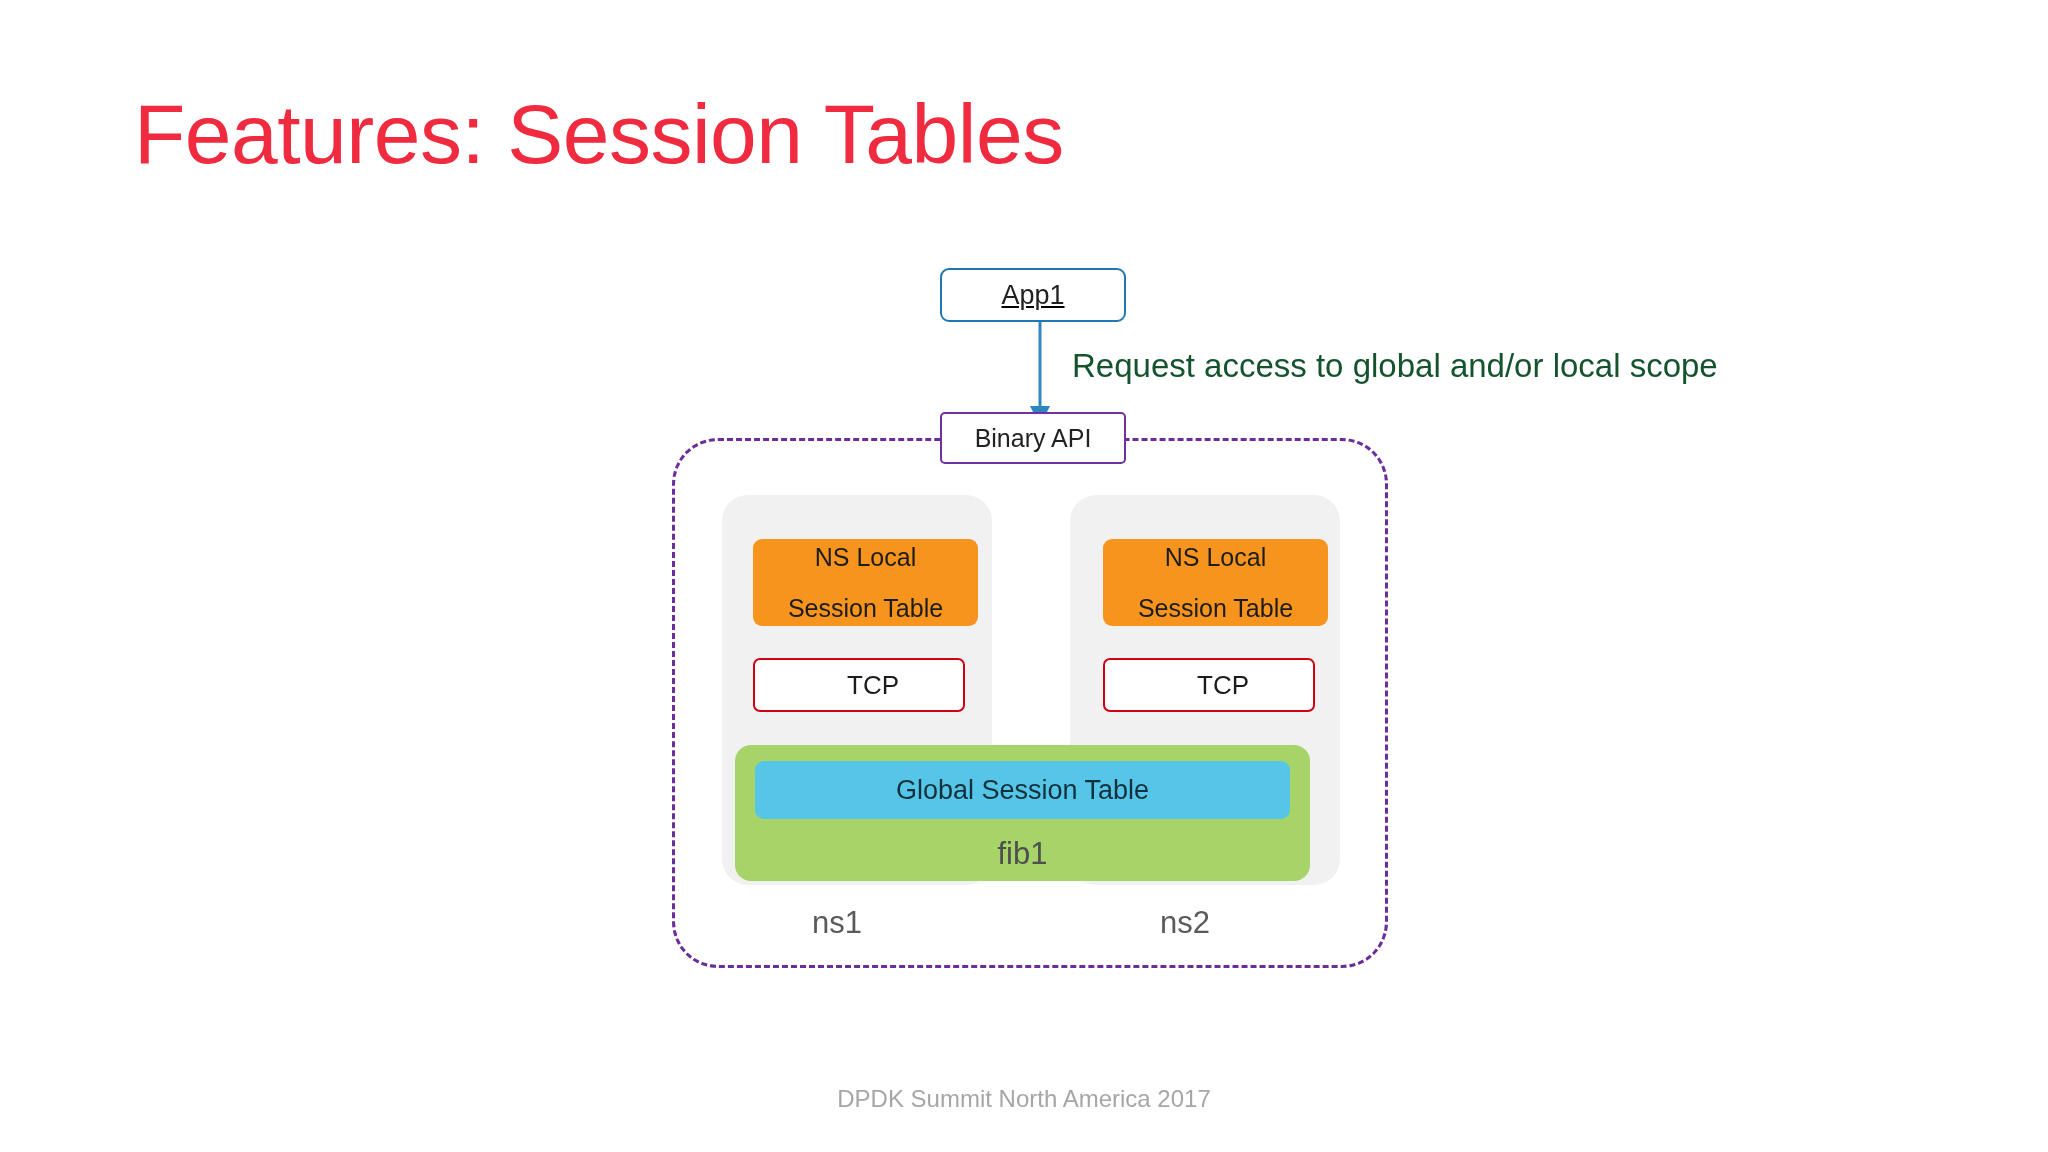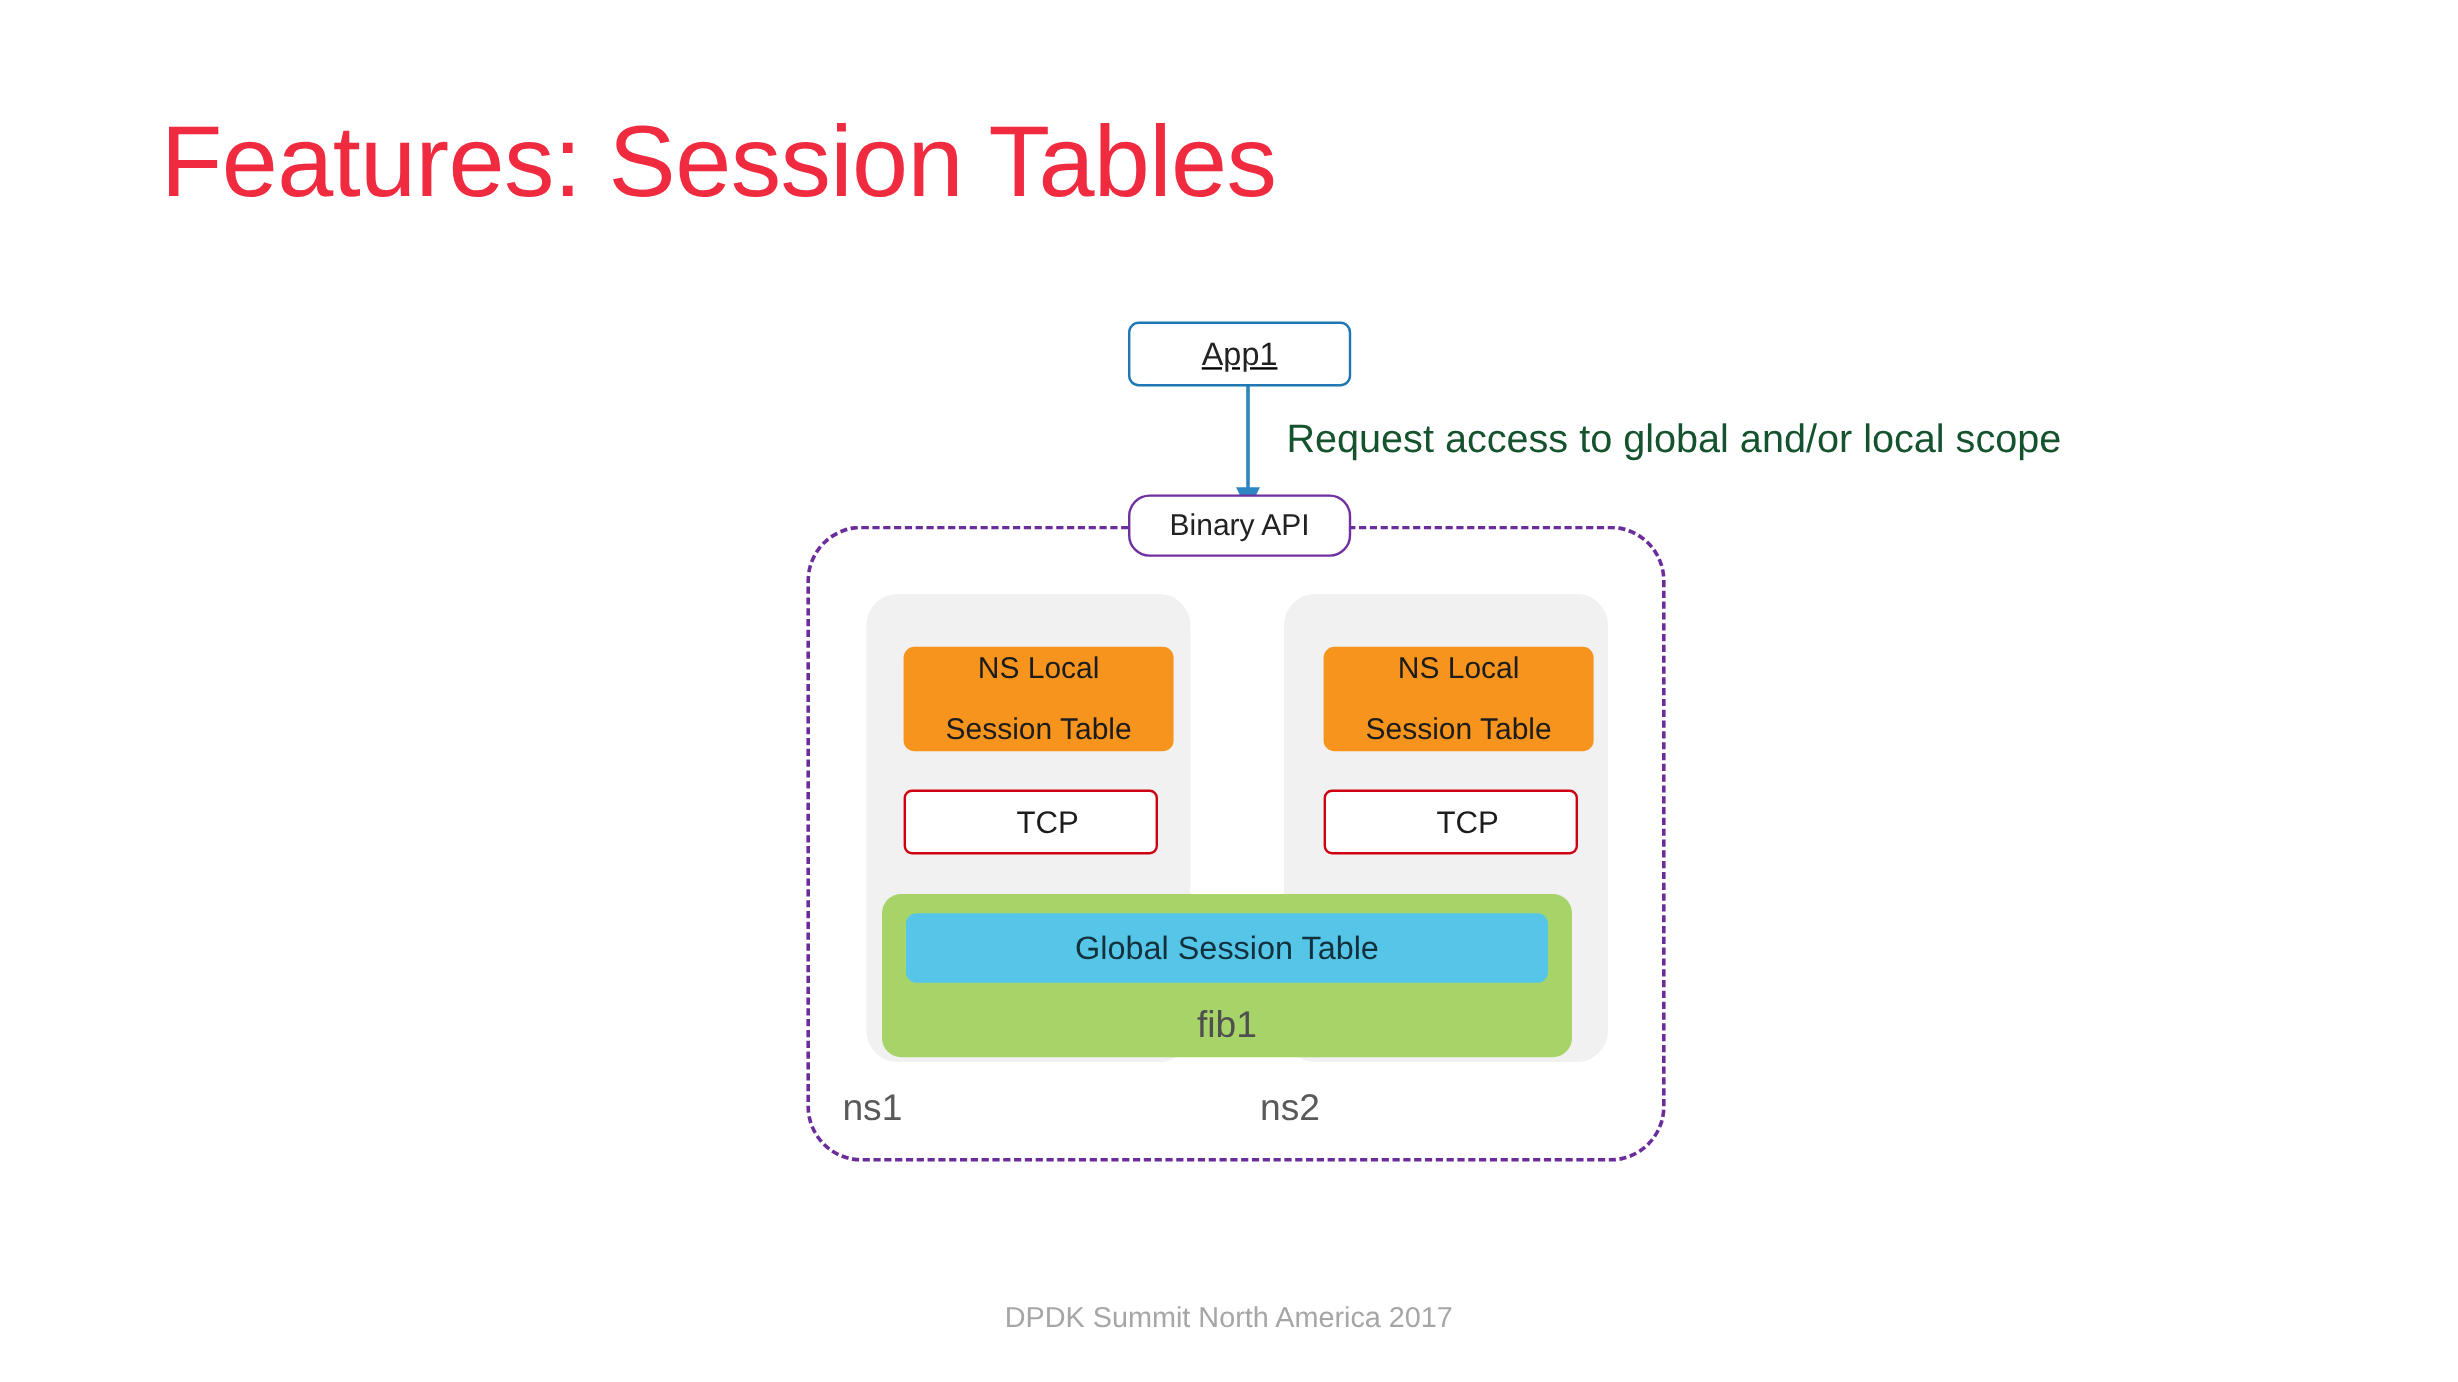--- a/index.html
+++ b/index.html
@@ -95,21 +95,21 @@
   }
 
   
   .binary-api-box {
     position: absolute;
     left: 940px;
     top: 412px;
     width: 186px;
     height: 52px;
     border: 2.5px solid #7030A0;
-    border-radius: 18px;
+    border-radius: 5px;
     background: #ffffff;
     display: flex;
     align-items: center;
     justify-content: center;
     box-sizing: border-box;
     z-index: 7;
   }
   .binary-api-label {
     font-size: 25px;
     color: #222222;
@@ -126,20 +126,21 @@
     z-index: 2;
   }
   .ns-panel.ns1 { left: 722px; }
   .ns-panel.ns2 { left: 1070px; }
 
   
   .ns-caption {
     position: absolute;
     top: 905px;
     width: 270px;
+    text-align: center;
     font-size: 31px;
     color: #5A5A5A;
     z-index: 4;
   }
   .ns-caption.ns1 { left: 702px; }
   .ns-caption.ns2 { left: 1050px; }
 
   
   .orange-box {
     position: absolute;

